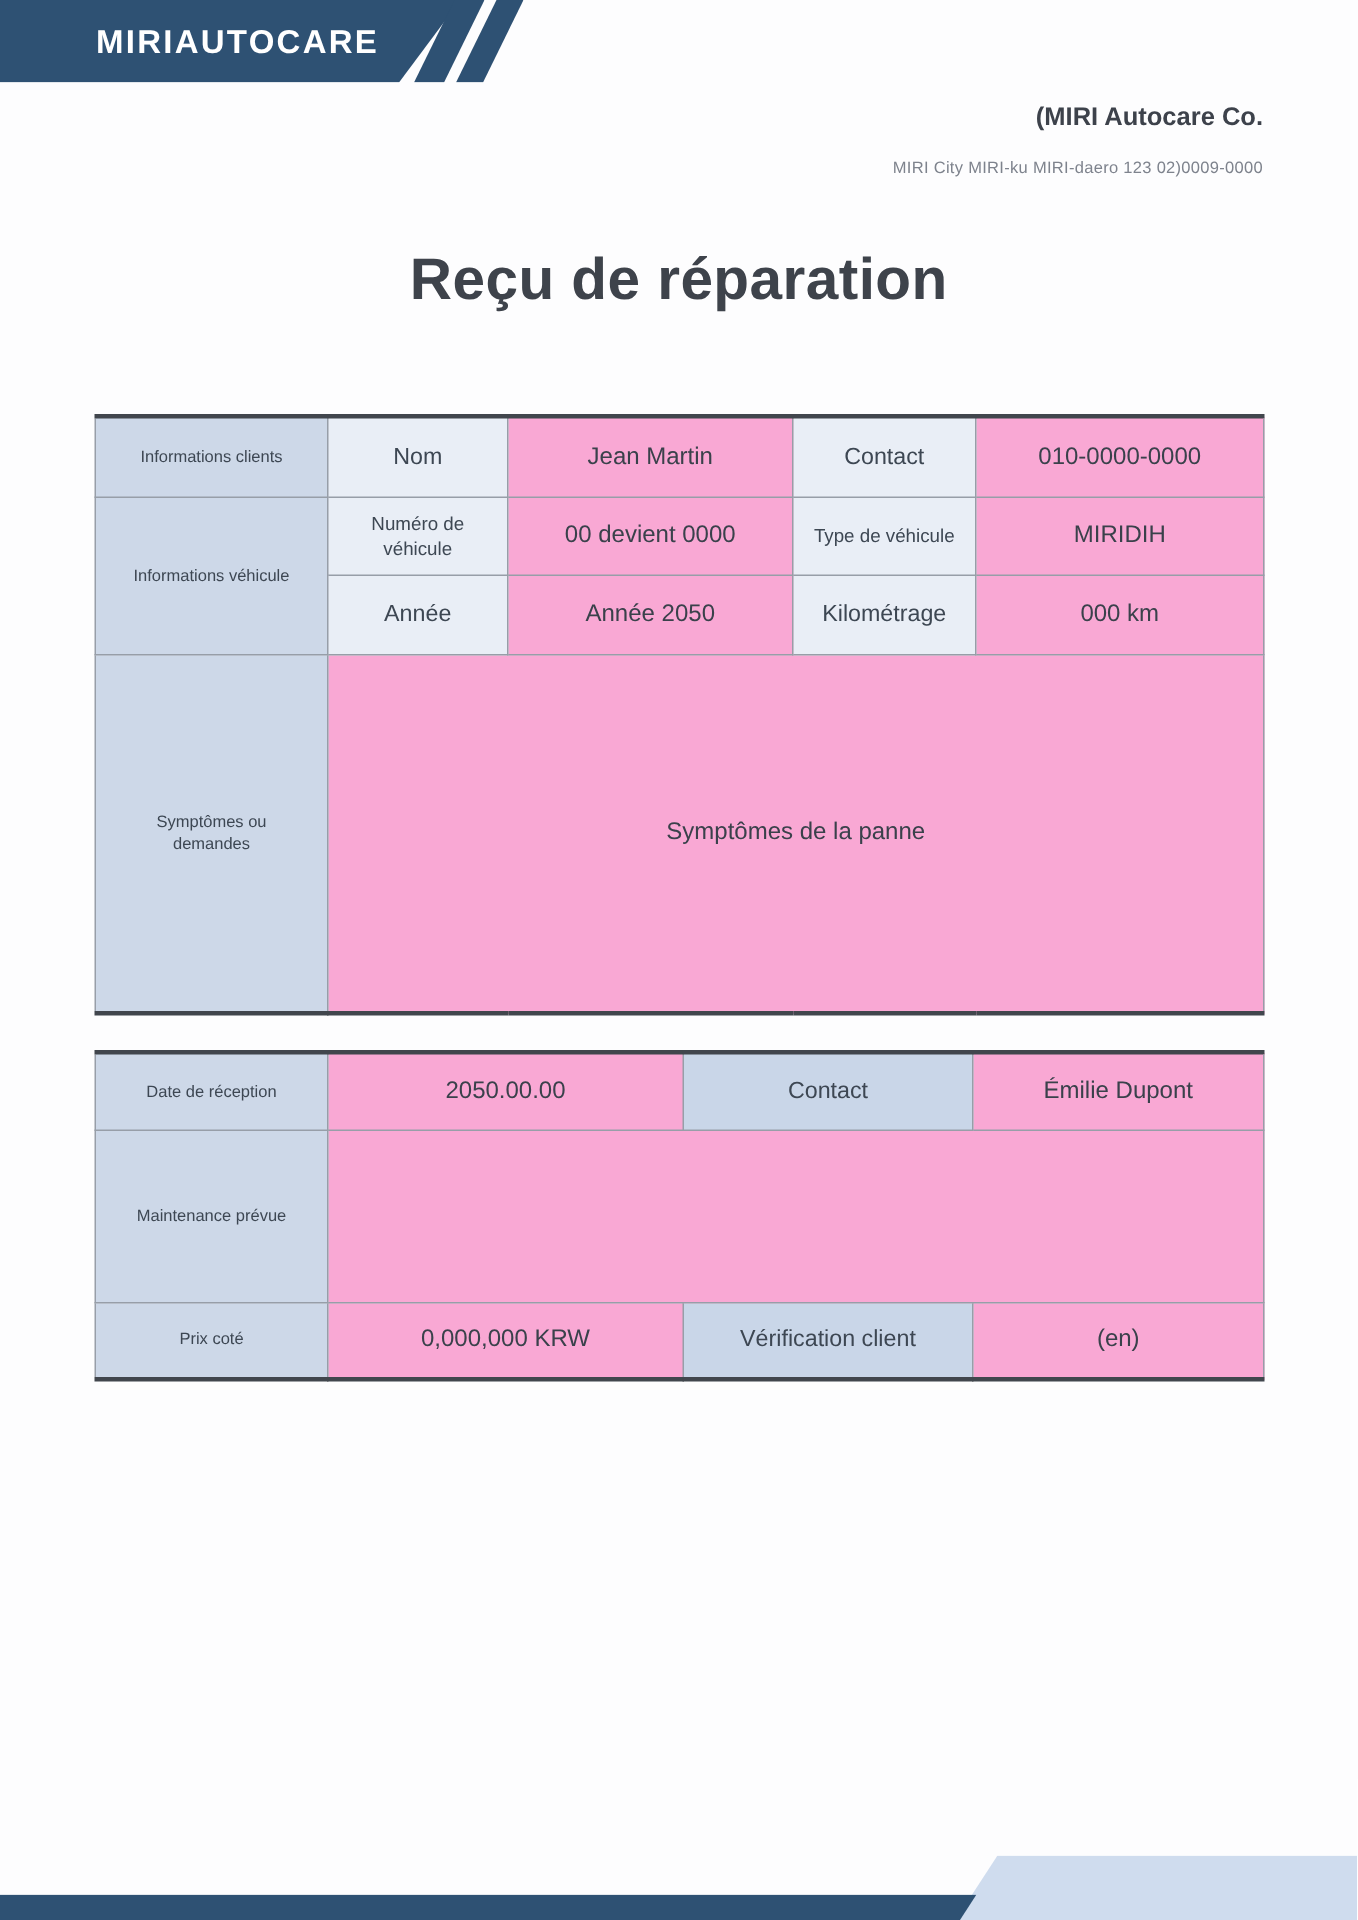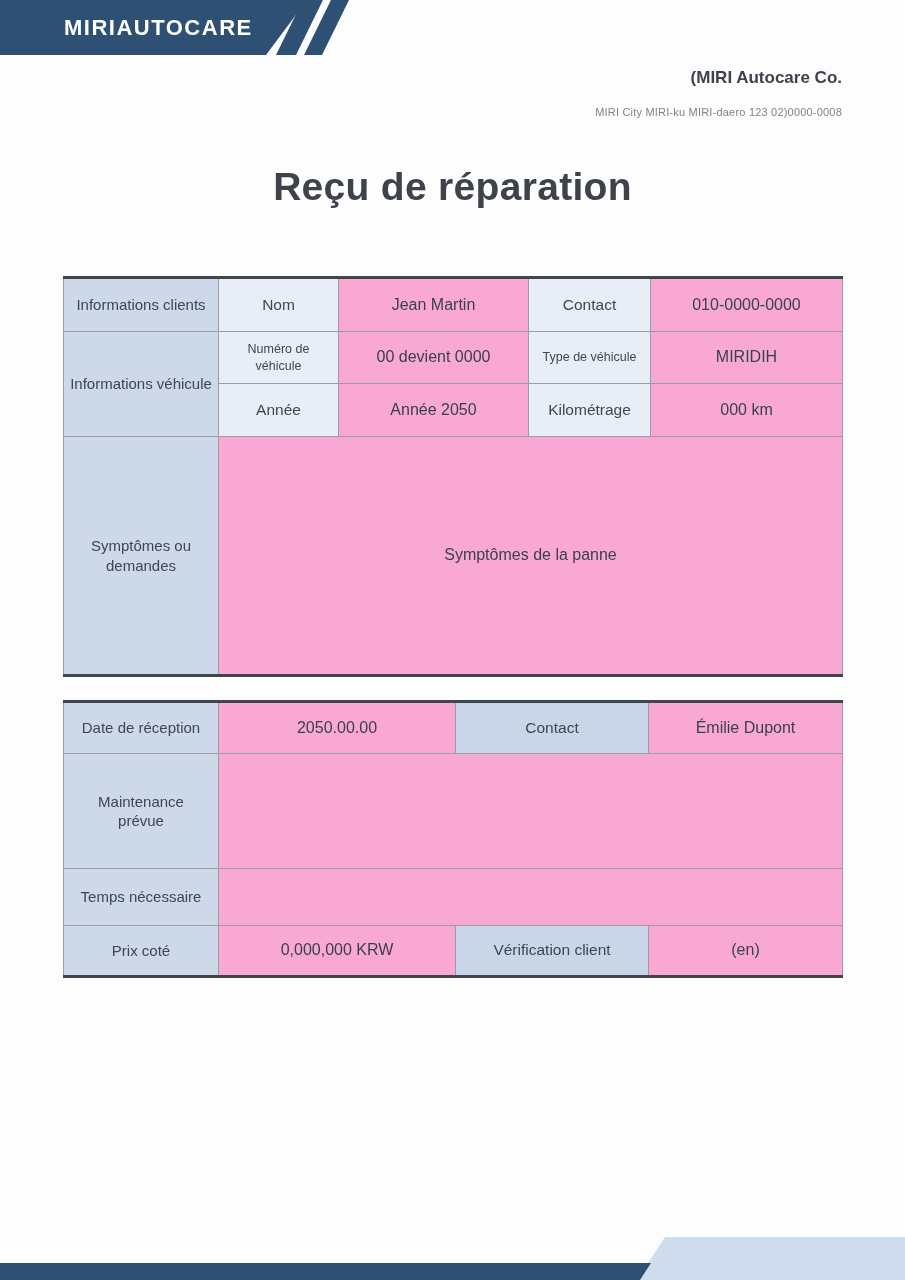--- a/index.html
+++ b/index.html
@@ -46,21 +46,21 @@
     border-collapse:collapse; table-layout:fixed;
     border-top:3px solid #41464d; border-bottom:3px solid #41464d;
     border-left:1px solid #b3b9c2; border-right:1px solid #b3b9c2;
   }
   .t1 { top:276px; }
   .t2 { top:700px; }
   .tbl td {
     border:1px solid #979ea8; text-align:center; vertical-align:middle;
     padding:2px 4px; line-height:1.3;
   }
-  td.lab  { background:#cdd8e8; font-size:15px; color:#3d4753; }
+  td.lab  { background:#cdd8e8; font-size:11px; color:#3d4753; }
   td.sub  { background:#e9eef6; font-size:15.5px; color:#3d4753; }
   td.sub.small { font-size:12.5px; }
   td.val  { background:#f9a8d4; font-size:16px; color:#3a414b; }
   td.accent { background:#c9d6e8; font-size:15.5px; color:#3d4753; }
   .wrap-narrow { display:inline-block; max-width:112px; }
 
   
   .notebox {
     position:absolute; left:63px; top:995px; width:779px; height:198px;
     background:#f4f4f6; text-align:center;
@@ -85,21 +85,21 @@
 
   <div class="banner">
     <div class="banner-main">
       <span class="brand">MIRIAUTOCARE</span>
     </div>
     <div class="stripe s1"></div>
     <div class="stripe s2"></div>
   </div>
 
   <div class="company">(MIRI Autocare Co.</div>
-  <div class="address">MIRI City MIRI-ku MIRI-daero 123 02)0000-0008</div>
+  <div class="address">MIRI City MIRI-ku MIRI-daero 123 02)0009-0000</div>
 
   <h1 class="title">Reçu de réparation</h1>
 
   <table class="tbl t1">
     <colgroup>
       <col style="width:155px">
         <col style="width:120px">
         <col style="width:190px">
       <col style="width:122px">
         <col style="width:192px">
@@ -147,24 +147,20 @@
         <td class="val">2050.00.00</td>
         <td class="accent">Contact</td>
         <td class="val">Émilie Dupont</td>
       </tr>
       <tr style="height:115px">
         <td class="lab">
           <span class="wrap-narrow">Maintenance prévue</span>
         </td>
         <td class="val" colspan="3"></td>
       </tr>
-      <tr style="height:57px">
-        <td class="lab">Temps nécessaire</td>
-        <td class="val" colspan="3"></td>
-      </tr>
       <tr style="height:51px">
         <td class="lab">Prix coté</td>
         <td class="val">0,000,000 KRW</td>
         <td class="accent">Vérification client</td>
         <td class="val">(en)</td>
       </tr>
     </tbody>
   </table>
 
 

